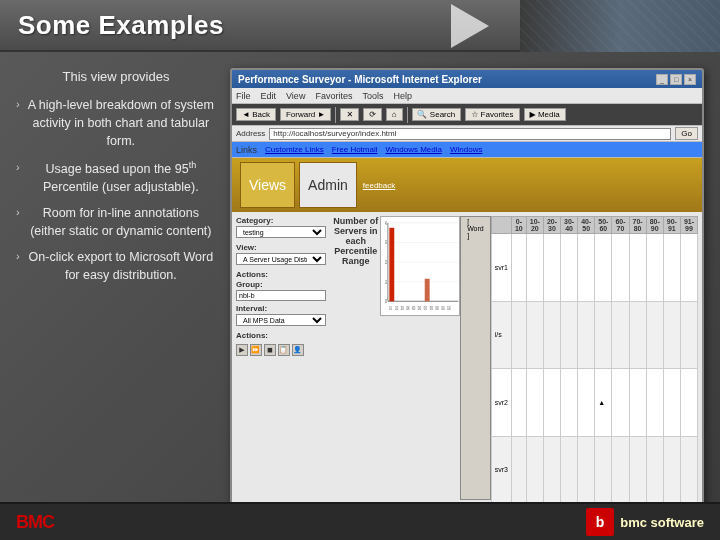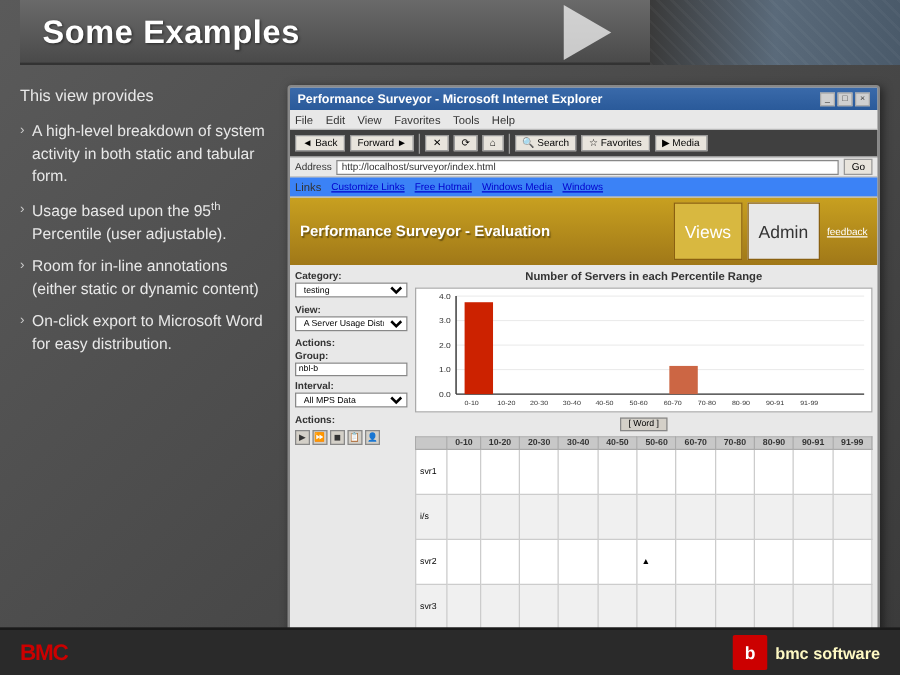--- a/index.html
+++ b/index.html
@@ -15,21 +15,21 @@
     
     .bg {
       position: absolute;
       inset: 0;
       background: linear-gradient(135deg, #5a5a5a 0%, #3a3a3a 100%);
     }
 
     
     .header {
       position: absolute;
-      top: 0; left: 16px; right: 0;
+      top: 0; left: 0; right: 0;
       height: 52px;
       background: linear-gradient(180deg, #6a6a6a 0%, #4a4a4a 100%);
       border-bottom: 2px solid #333;
       display: flex;
       align-items: center;
       padding: 0 18px;
     }
 
     .header-title {
       color: #ffffff;
@@ -90,20 +90,21 @@
       gap: 14px;
     }
 
     
     .left-panel {
       width: 200px;
       flex-shrink: 0;
       color: #ffffff;
       font-size: 13px;
       line-height: 1.4;
+      text-align: center;
     }
 
     .intro-text {
       font-size: 13px;
       color: #e8e8e8;
       margin-bottom: 10px;
       font-weight: normal;
     }
 
     .bullet-list {
@@ -388,21 +389,21 @@
       align-items: center;
       justify-content: center;
       font-size: 7px;
       cursor: pointer;
     }
 
     
     .chart-area {
       flex: 1;
       display: flex;
-      flex-direction: column;
+      flex-direction: row;
     }
 
     .chart-title {
       font-size: 9px;
       font-weight: bold;
       color: #333;
       text-align: center;
       margin-bottom: 4px;
     }
 
@@ -548,21 +549,21 @@
   <div class="play-triangle"></div>
 </div>
 
 <div class="main-content">
 
   <div class="left-panel">
     <p class="intro-text">This view provides</p>
     <ul class="bullet-list">
       <li class="bullet-item">
         <span class="bullet-arrow">›</span>
-        <span>A high-level breakdown of system activity in both static and tabular form.</span>
+        <span>A high-level breakdown of system activity in both chart and tabular form.</span>
       </li>
       <li class="bullet-item">
         <span class="bullet-arrow">›</span>
         <span>Usage based upon the 95<sup>th</sup> Percentile (user adjustable).</span>
       </li>
       <li class="bullet-item">
         <span class="bullet-arrow">›</span>
         <span>Room for in-line annotations (either static or dynamic content)</span>
       </li>
       <li class="bullet-item">
@@ -618,21 +619,20 @@
         <span class="menu-item-text" style="color:#333;text-decoration:none;">Links</span>
         <span class="link-text">Customize Links</span>
         <span class="link-text">Free Hotmail</span>
         <span class="link-text">Windows Media</span>
         <span class="link-text">Windows</span>
       </div>
 
       <div class="browser-content">
 
         <div class="ps-header">
-          <span class="ps-title">Performance Surveyor - Evaluation</span>
           <div style="display:flex;align-items:center;gap:6px;">
             <div class="ps-tabs">
               <div class="ps-tab">Views</div>
               <div class="ps-tab active">Admin</div>
             </div>
             <span class="ps-feedback">feedback</span>
           </div>
         </div>
 
         <div class="ps-body">

